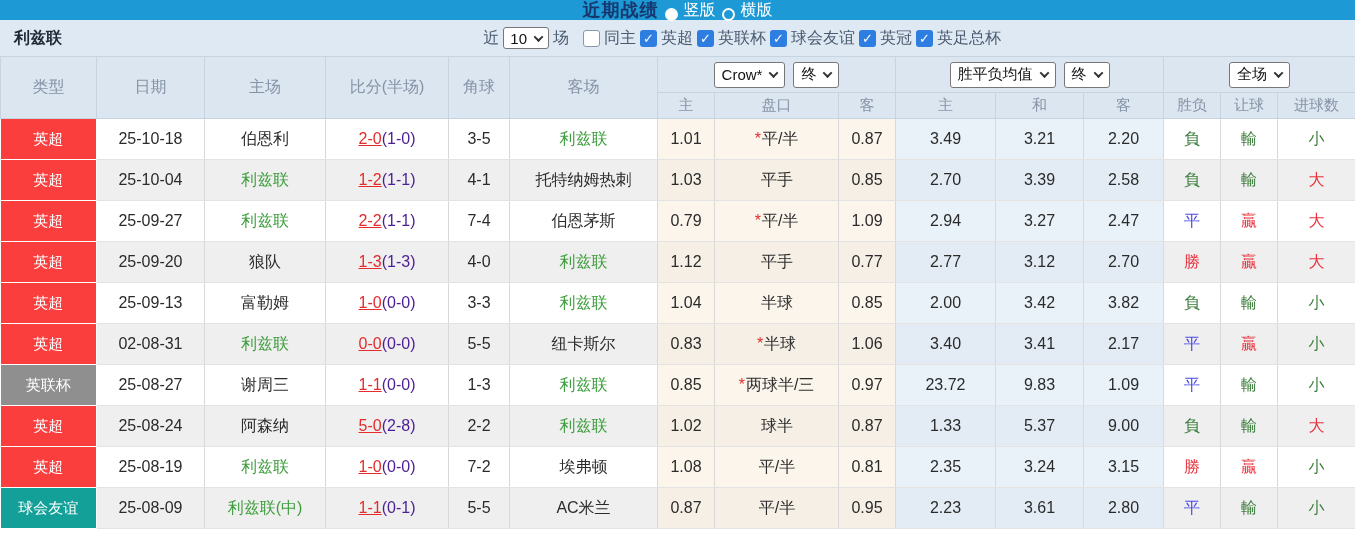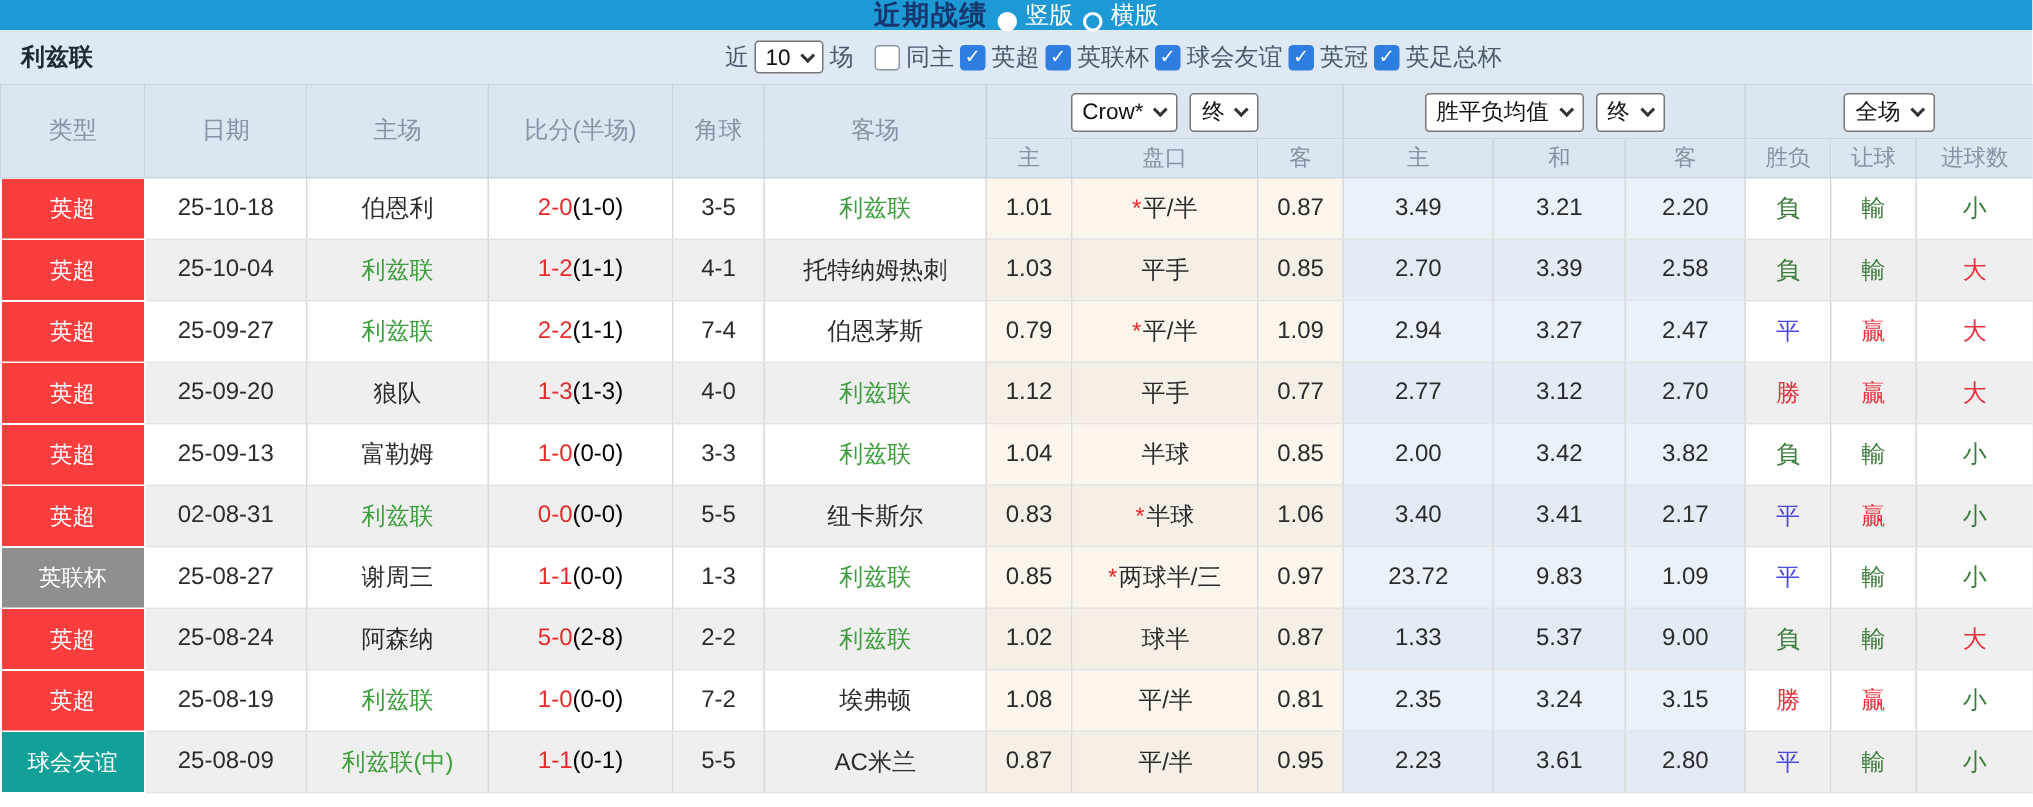--- a/index.html
+++ b/index.html
@@ -52,22 +52,22 @@
   td.c-type { padding: 0; color: #fff; font-size: 15px; border-bottom: 1px solid #fff; border-right: 1px solid #fff; }
   td.c-type.badge-red  { background: var(--red_badge)  !important; }
   td.c-type.badge-gray { background: var(--gray_badge) !important; }
   td.c-type.badge-teal { background: var(--teal_badge) !important; }
 
   td.crow { background: var(--crow_bg); }
   tr.alt td.crow { background: var(--crow_bg_alt); text-align: center; }
   td.avg { background: var(--avg_bg); }
   tr.alt td.avg { background: var(--avg_bg_alt); }
 
-  .score-main { color: var(--score_red); }
-  .score-half { color: #000000; }
+  .score-main { color: var(--score_red); text-decoration: underline; }
+  .score-half { color: #4c1d95; }
   .team-green { color: var(--team_green); }
   .star { color: var(--score_red); margin-right: 1px; }
   .txt-red   { color: var(--win_red); }
   .txt-green { color: var(--lose_green); }
   .txt-blue  { color: var(--draw_blue); }
 </style>
 </head>
 <body>
 
 <div class="topbar">

